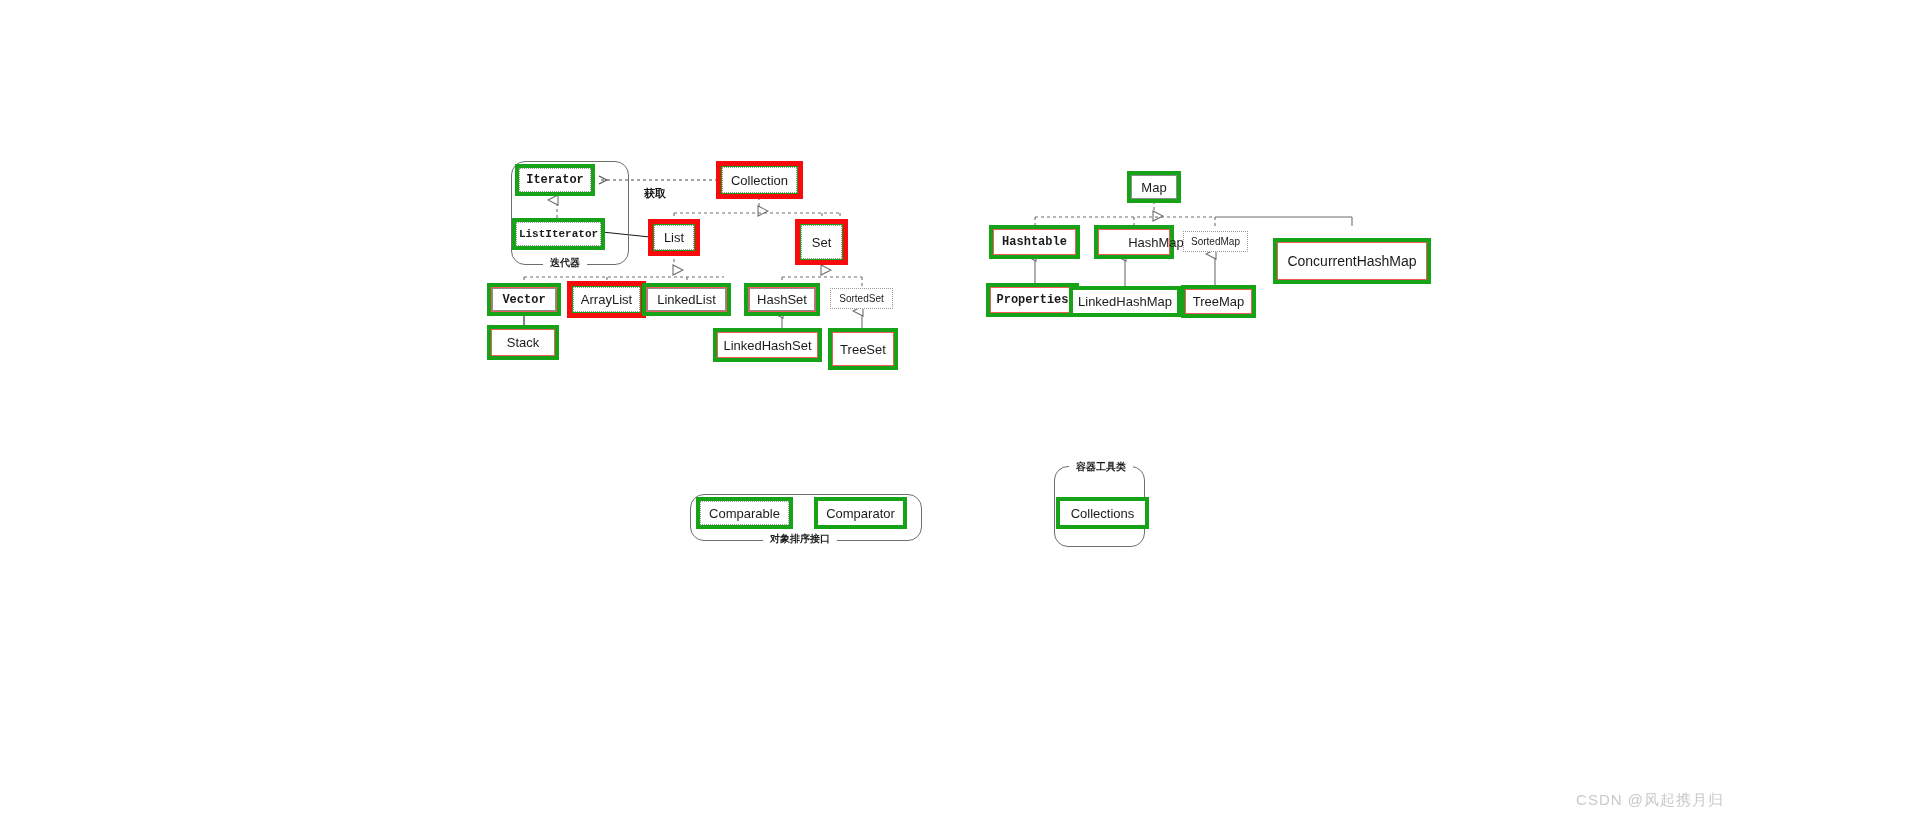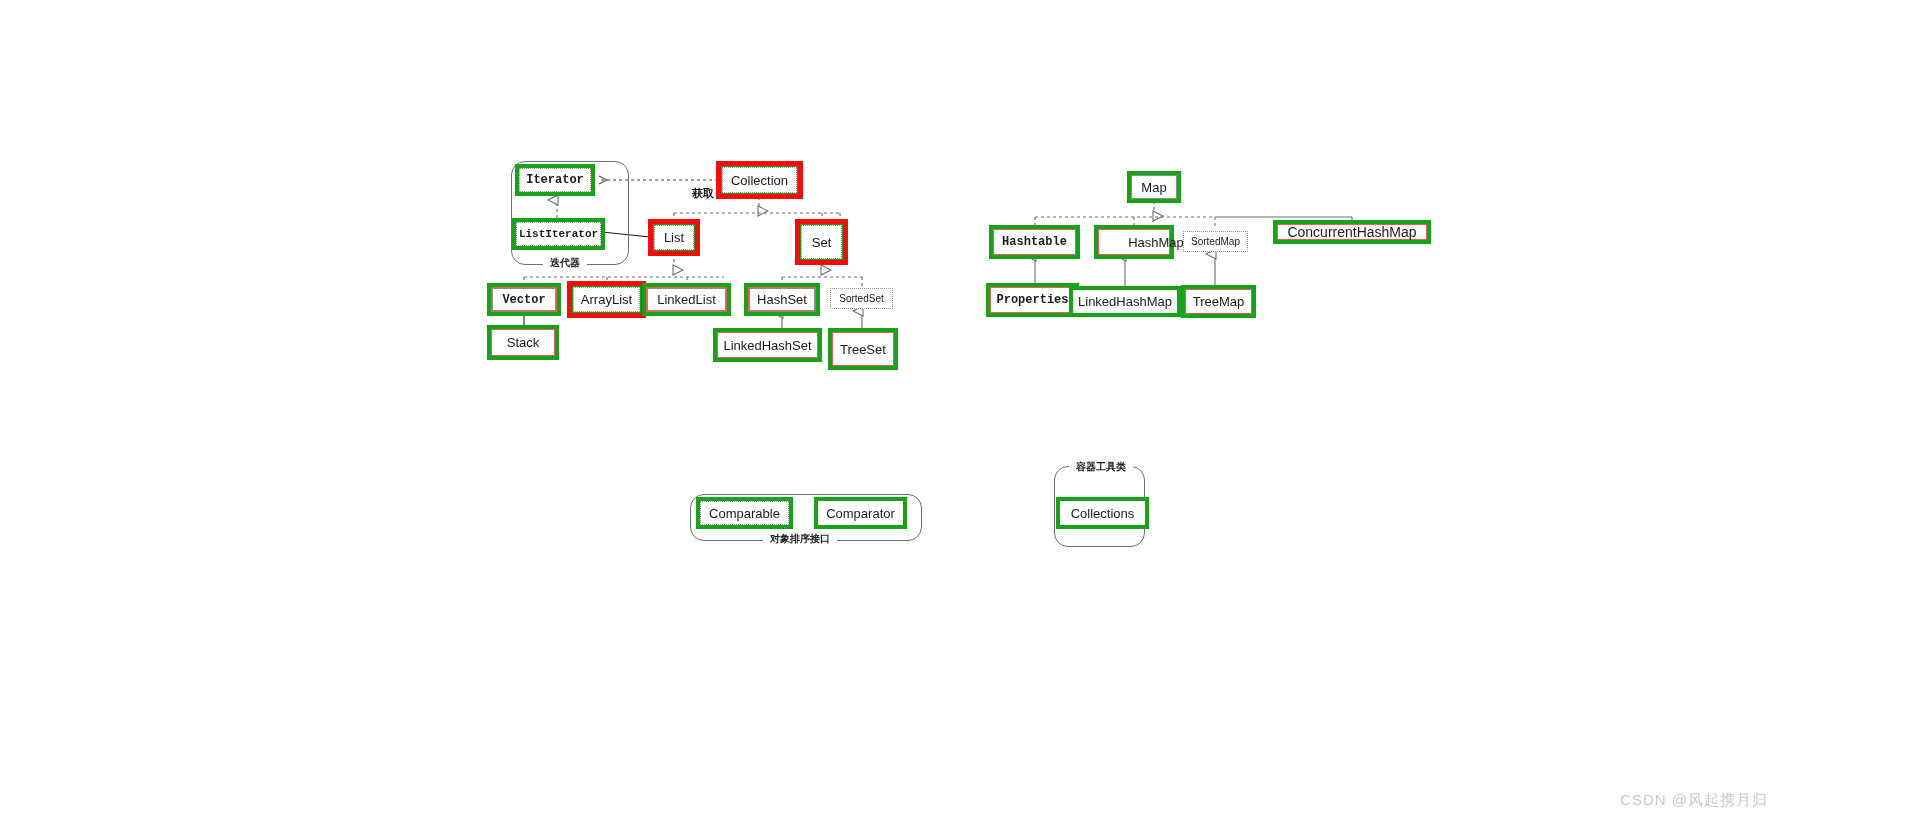--- a/index.html
+++ b/index.html
@@ -62,21 +62,20 @@
   .edge-label{
     position:absolute;
     font-family:Liberation Serif, serif;
     font-weight:700;
     color:#141414;
     background:#ffffff;
     padding:0 3px;
     white-space:nowrap;
     z-index:4;
     line-height:1;
-    margin-left:48px;
   }
   .watermark{
     position:absolute;
     color:#c9c9c9;
     font-family:"Liberation Sans","DejaVu Sans",sans-serif;
     white-space:nowrap;
     letter-spacing:1px;
     z-index:9;
   }
 </style>
@@ -189,21 +188,21 @@
       </div>
       <div class="node b-none hl-green-red" style="left: 994px; top: 230px; width: 81px; height: 24px;">
         <span class="lbl f-mono" style="font-size: 12px;">Hashtable</span>
       </div>
       <div class="node b-none hl-green-red" style="left: 1099px; top: 230px; width: 70px; height: 24px; padding-left: 44px;">
         <span class="lbl f-sans" style="font-size: 13px;">HashMap</span>
       </div>
       <div class="node b-dotted hl-none" style="left: 1183px; top: 231px; width: 65px; height: 21px;">
         <span class="lbl f-sans" style="font-size: 10px;">SortedMap</span>
       </div>
-      <div class="node b-none hl-green-red" style="left: 1278px; top: 225px; width: 148px; height: 14px; justify-content: center;">
+      <div class="node b-none hl-green-red" style="left: 1278px; top: 243px; width: 148px; height: 36px; justify-content: center;">
         <span class="lbl f-sans" style="font-size: 14px;">ConcurrentHashMap</span>
       </div>
       <div class="node b-none hl-green-red" style="left: 991px; top: 288px; width: 83px; height: 24px;">
         <span class="lbl f-mono" style="font-size: 12px;">Properties</span>
       </div>
       <div class="node b-none hl-green" style="left: 1073px; top: 290px; width: 104px; height: 23px;">
         <span class="lbl f-sans" style="font-size: 13px;">LinkedHashMap</span>
       </div>
       <div class="node b-none hl-green-red" style="left: 1186px; top: 290px; width: 65px; height: 23px;">
         <span class="lbl f-sans" style="font-size: 13px;">TreeMap</span>
@@ -216,14 +215,14 @@
       </div>
       <div class="node b-none hl-green" style="left: 1060px; top: 501px; width: 85px; height: 24px;">
         <span class="lbl f-sans" style="font-size: 13px;">Collections</span>
       </div>
     </div>
 
   <div id="edgelabels-host">
       <div class="edge-label" style="left: 641px; top: 188px; font-size: 11px;">获取</div>
     </div>
 
-  <div class="watermark" id="watermark" style="left: 1724px; top: 810px; font-size: 15px; transform: translate(-100%, -100%); margin-left: 44px;">CSDN @风起携月归</div>
+  <div class="watermark" id="watermark" style="left: 1724px; top: 810px; font-size: 15px; transform: translate(-100%, -100%);">CSDN @风起携月归</div>
 </div>
 
 </body></html>

